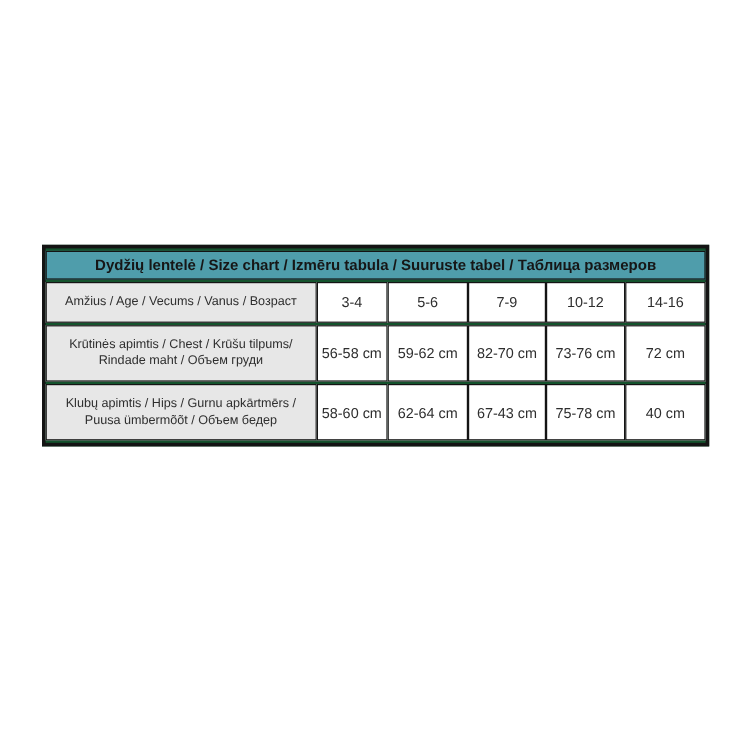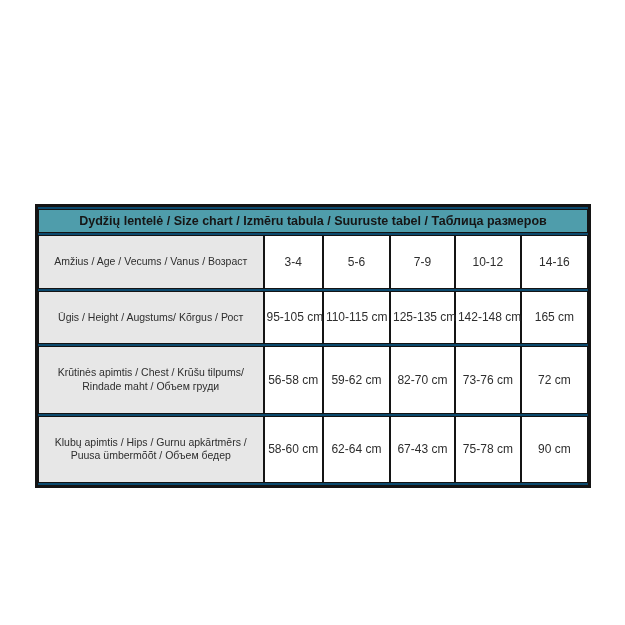--- a/index.html
+++ b/index.html
@@ -18,21 +18,21 @@
     position: relative;
     font-family: "Liberation Sans", sans-serif;
     overflow: hidden;
   }
   .table-frame {
     position: absolute;
     left: 35px;
     top: 204px;
     width: 556px;
     border: 3px solid var(--border);
-    background: #0c4a6e;
+    background: #14532d;
   }
   table.size-chart {
     width: 100%;
     table-layout: fixed;
     border-collapse: separate;
     border-spacing: 0 2px;
   }
   th.title-cell {
     background: var(--header-bg);
     border: 1px solid var(--border);
@@ -51,21 +51,21 @@
     border-color: var(--border);
     border-width: 1px 1.5px;
     text-align: center;
     vertical-align: middle;
     color: var(--text);
   }
   td.label-cell {
     background: var(--label-bg);
     font-size: 10.5px;
     line-height: 1.3;
-    padding: 19px 8px;
+    padding: 9px 8px;
   }
   td.value-cell {
     background: #ffffff;
     font-size: 12px;
     padding: 1px 2px;
     white-space: nowrap;
     margin-left: 36px;
   }
   tr.row-short td { height: 30px; }
   tr.row-tall  td { height: 32px; }
@@ -90,42 +90,34 @@
 
       <tr class="row-short">
         <td class="label-cell">Amžius / Age / Vecums / Vanus / Возраст</td>
         <td class="value-cell">3-4</td>
         <td class="value-cell">5-6</td>
         <td class="value-cell">7-9</td>
         <td class="value-cell">10-12</td>
         <td class="value-cell">14-16</td>
       </tr>
 
-      <tr class="row-short">
-        <td class="label-cell">Ūgis / Height / Augstums/ Kõrgus / Рост</td>
-        <td class="value-cell">95-105 cm</td>
-        <td class="value-cell">110-115 cm</td>
-        <td class="value-cell">125-135 cm</td>
-        <td class="value-cell">142-148 cm</td>
-        <td class="value-cell">165 cm</td>
-      </tr>
 
       <tr class="row-tall">
         <td class="label-cell">Krūtinės apimtis / Chest / Krūšu tilpums/ Rindade maht / Объем груди</td>
         <td class="value-cell">56-58 cm</td>
         <td class="value-cell">59-62 cm</td>
         <td class="value-cell">82-70 cm</td>
         <td class="value-cell">73-76 cm</td>
         <td class="value-cell">72 cm</td>
       </tr>
 
 
       <tr class="row-tall">
         <td class="label-cell">Klubų apimtis / Hips / Gurnu apkārtmērs / Puusa ümbermõõt / Объем бедер</td>
         <td class="value-cell">58-60 cm</td>
         <td class="value-cell">62-64 cm</td>
         <td class="value-cell">67-43 cm</td>
         <td class="value-cell">75-78 cm</td>
-        <td class="value-cell">90 cm</td>
+        <td class="value-cell">40 cm</td>
       </tr>
     </tbody>
   </table>
 </div>
 
 </body></html>

